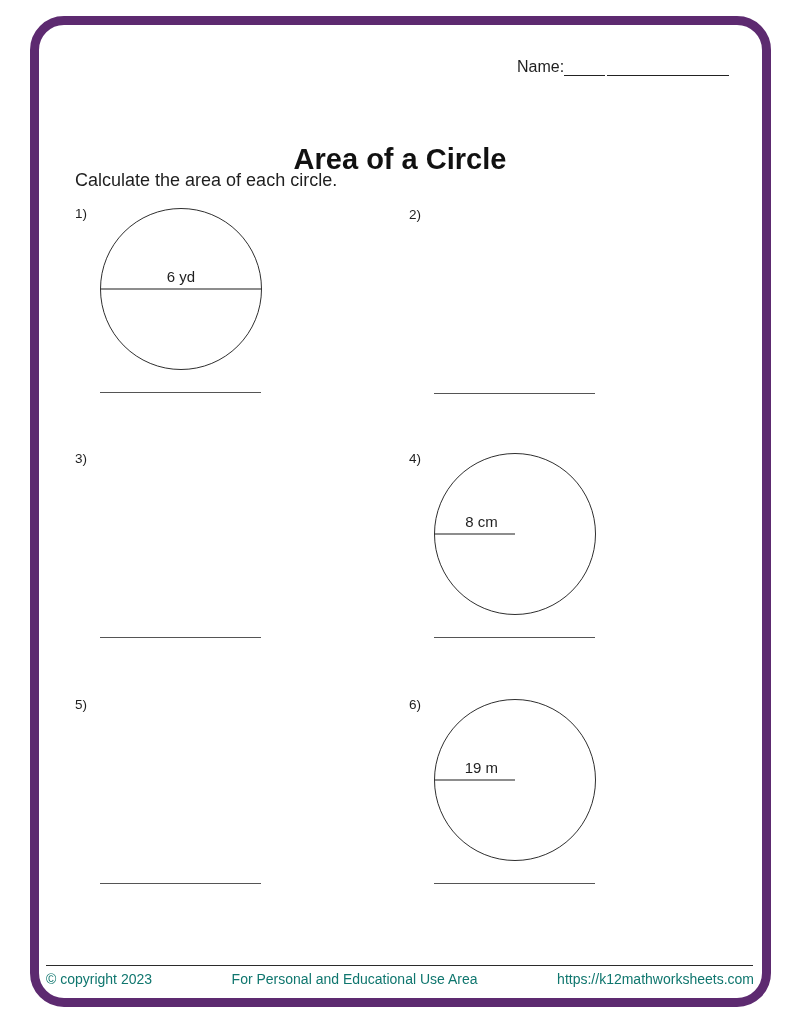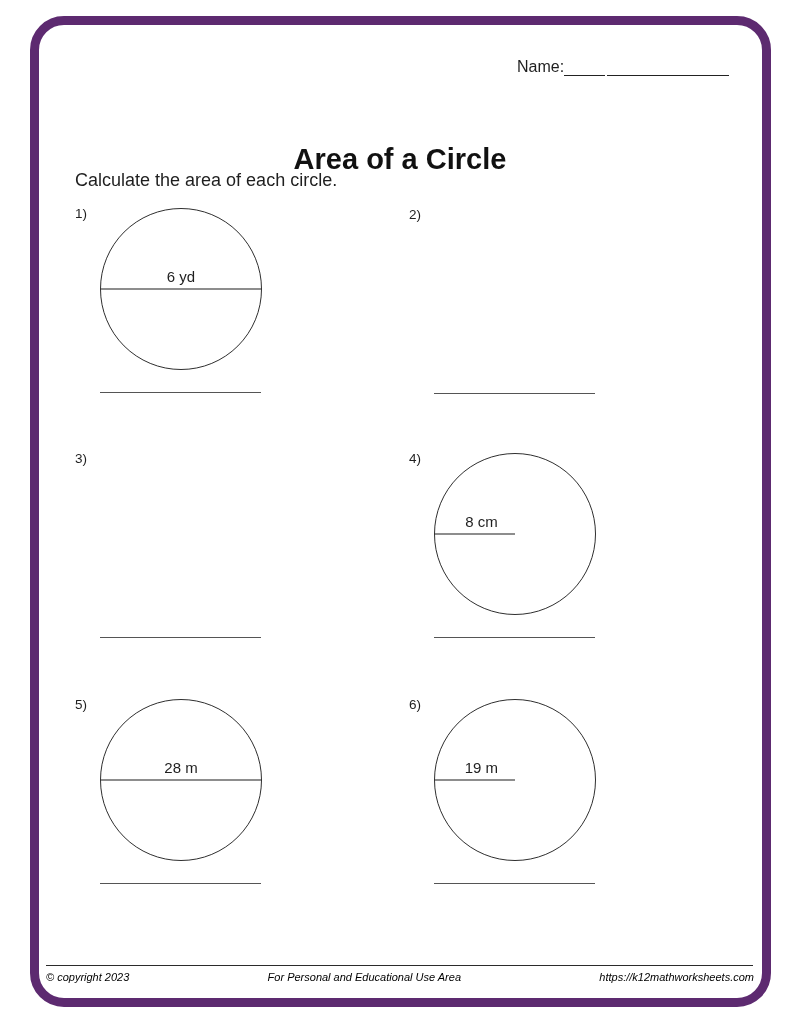--- a/index.html
+++ b/index.html
@@ -99,23 +99,22 @@
     width: 707px;
     border-top: 1.5px solid #2b2b2b;
   }
   .footer-row {
     position: absolute;
     left: 46px; top: 971px;
     width: 708px;
     display: flex;
     justify-content: space-between;
     align-items: baseline;
-    font-size: 11px;
-    color: #000000;
-    font-style: italic;
+    font-size: 14px;
+    color: #0f766e;
   }
 </style>
 </head>
 <body>
 
 <div class="page-border" style="border-color: rgb(93, 42, 112);"></div>
 
 <div class="name-row">
   <span class="name-label">Name:</span>
   <span class="name-underline seg1"></span>
@@ -149,24 +148,20 @@
   <span class="pnum">4)</span>
   <div class="circle">
     <span class="measure-label">8 cm</span>
     <div class="measure-line"></div>
   </div>
   <div class="answer-line"></div>
 </div>
 
 <div class="problem p5 diameter">
   <span class="pnum">5)</span>
-  <div class="circle">
-    <span class="measure-label">28 m</span>
-    <div class="measure-line"></div>
-  </div>
   <div class="answer-line"></div>
 </div>
 
 <div class="problem p6 radius">
   <span class="pnum">6)</span>
   <div class="circle">
     <span class="measure-label">19 m</span>
     <div class="measure-line"></div>
   </div>
   <div class="answer-line"></div>

